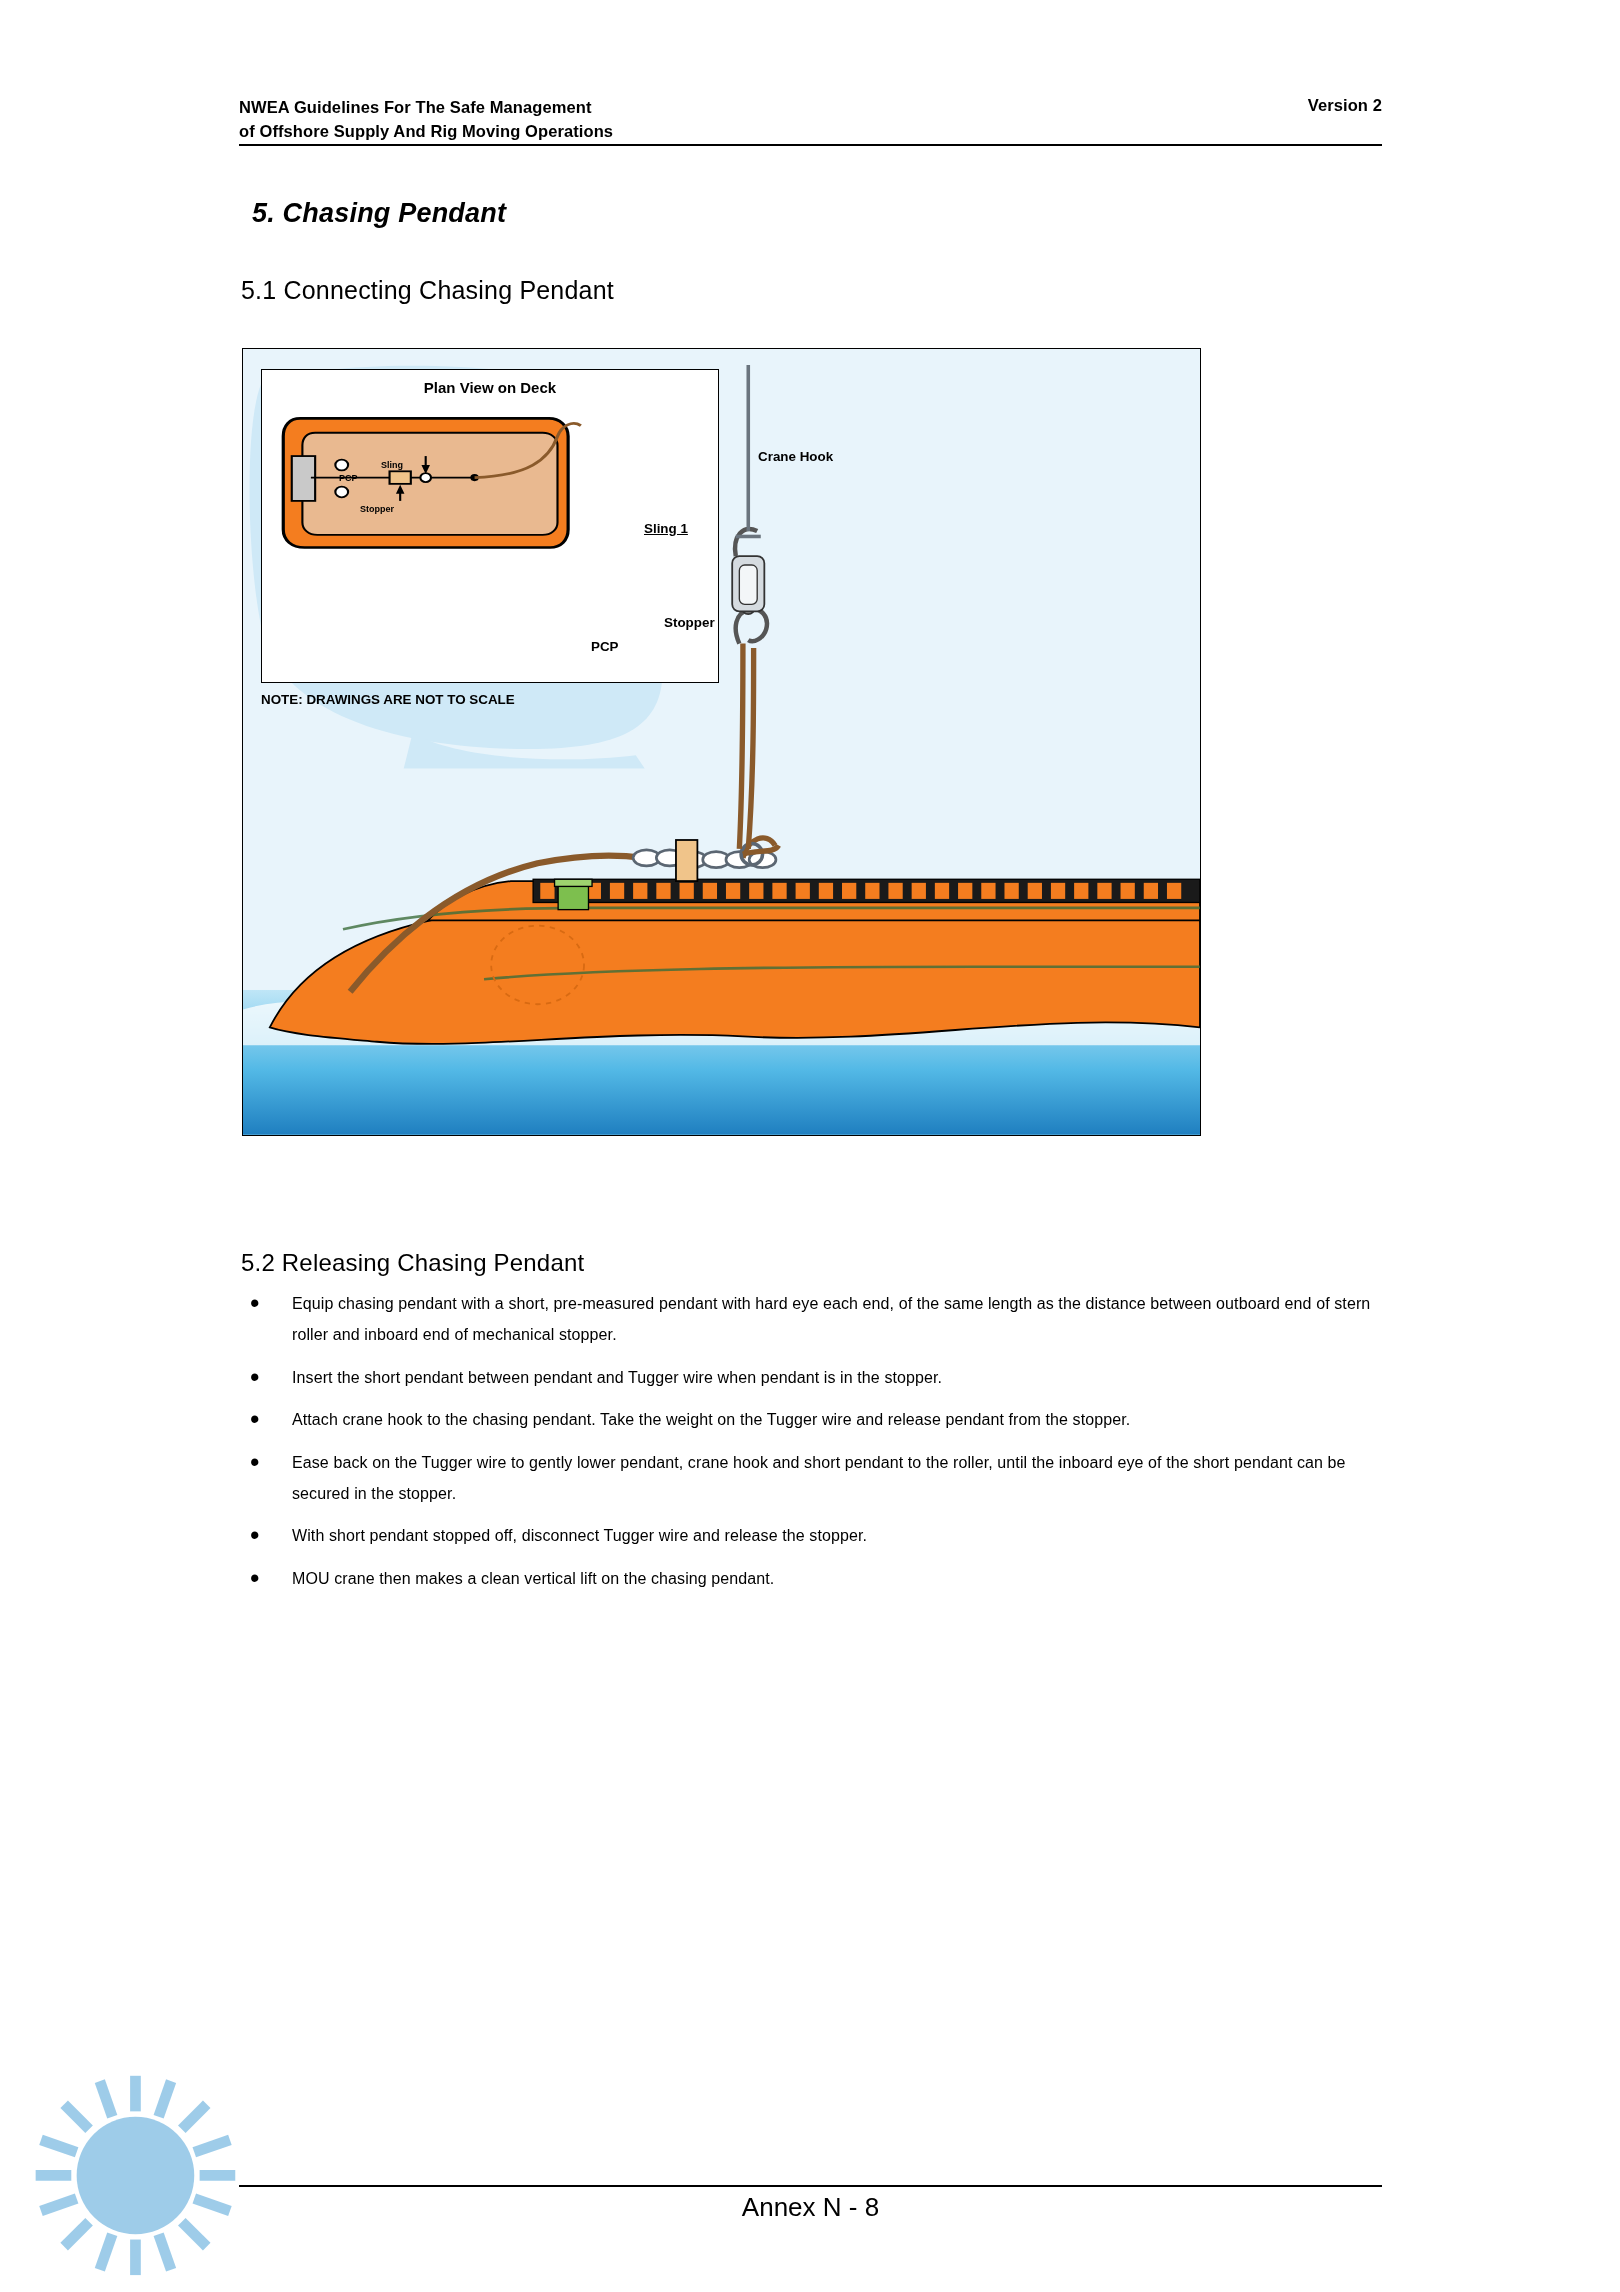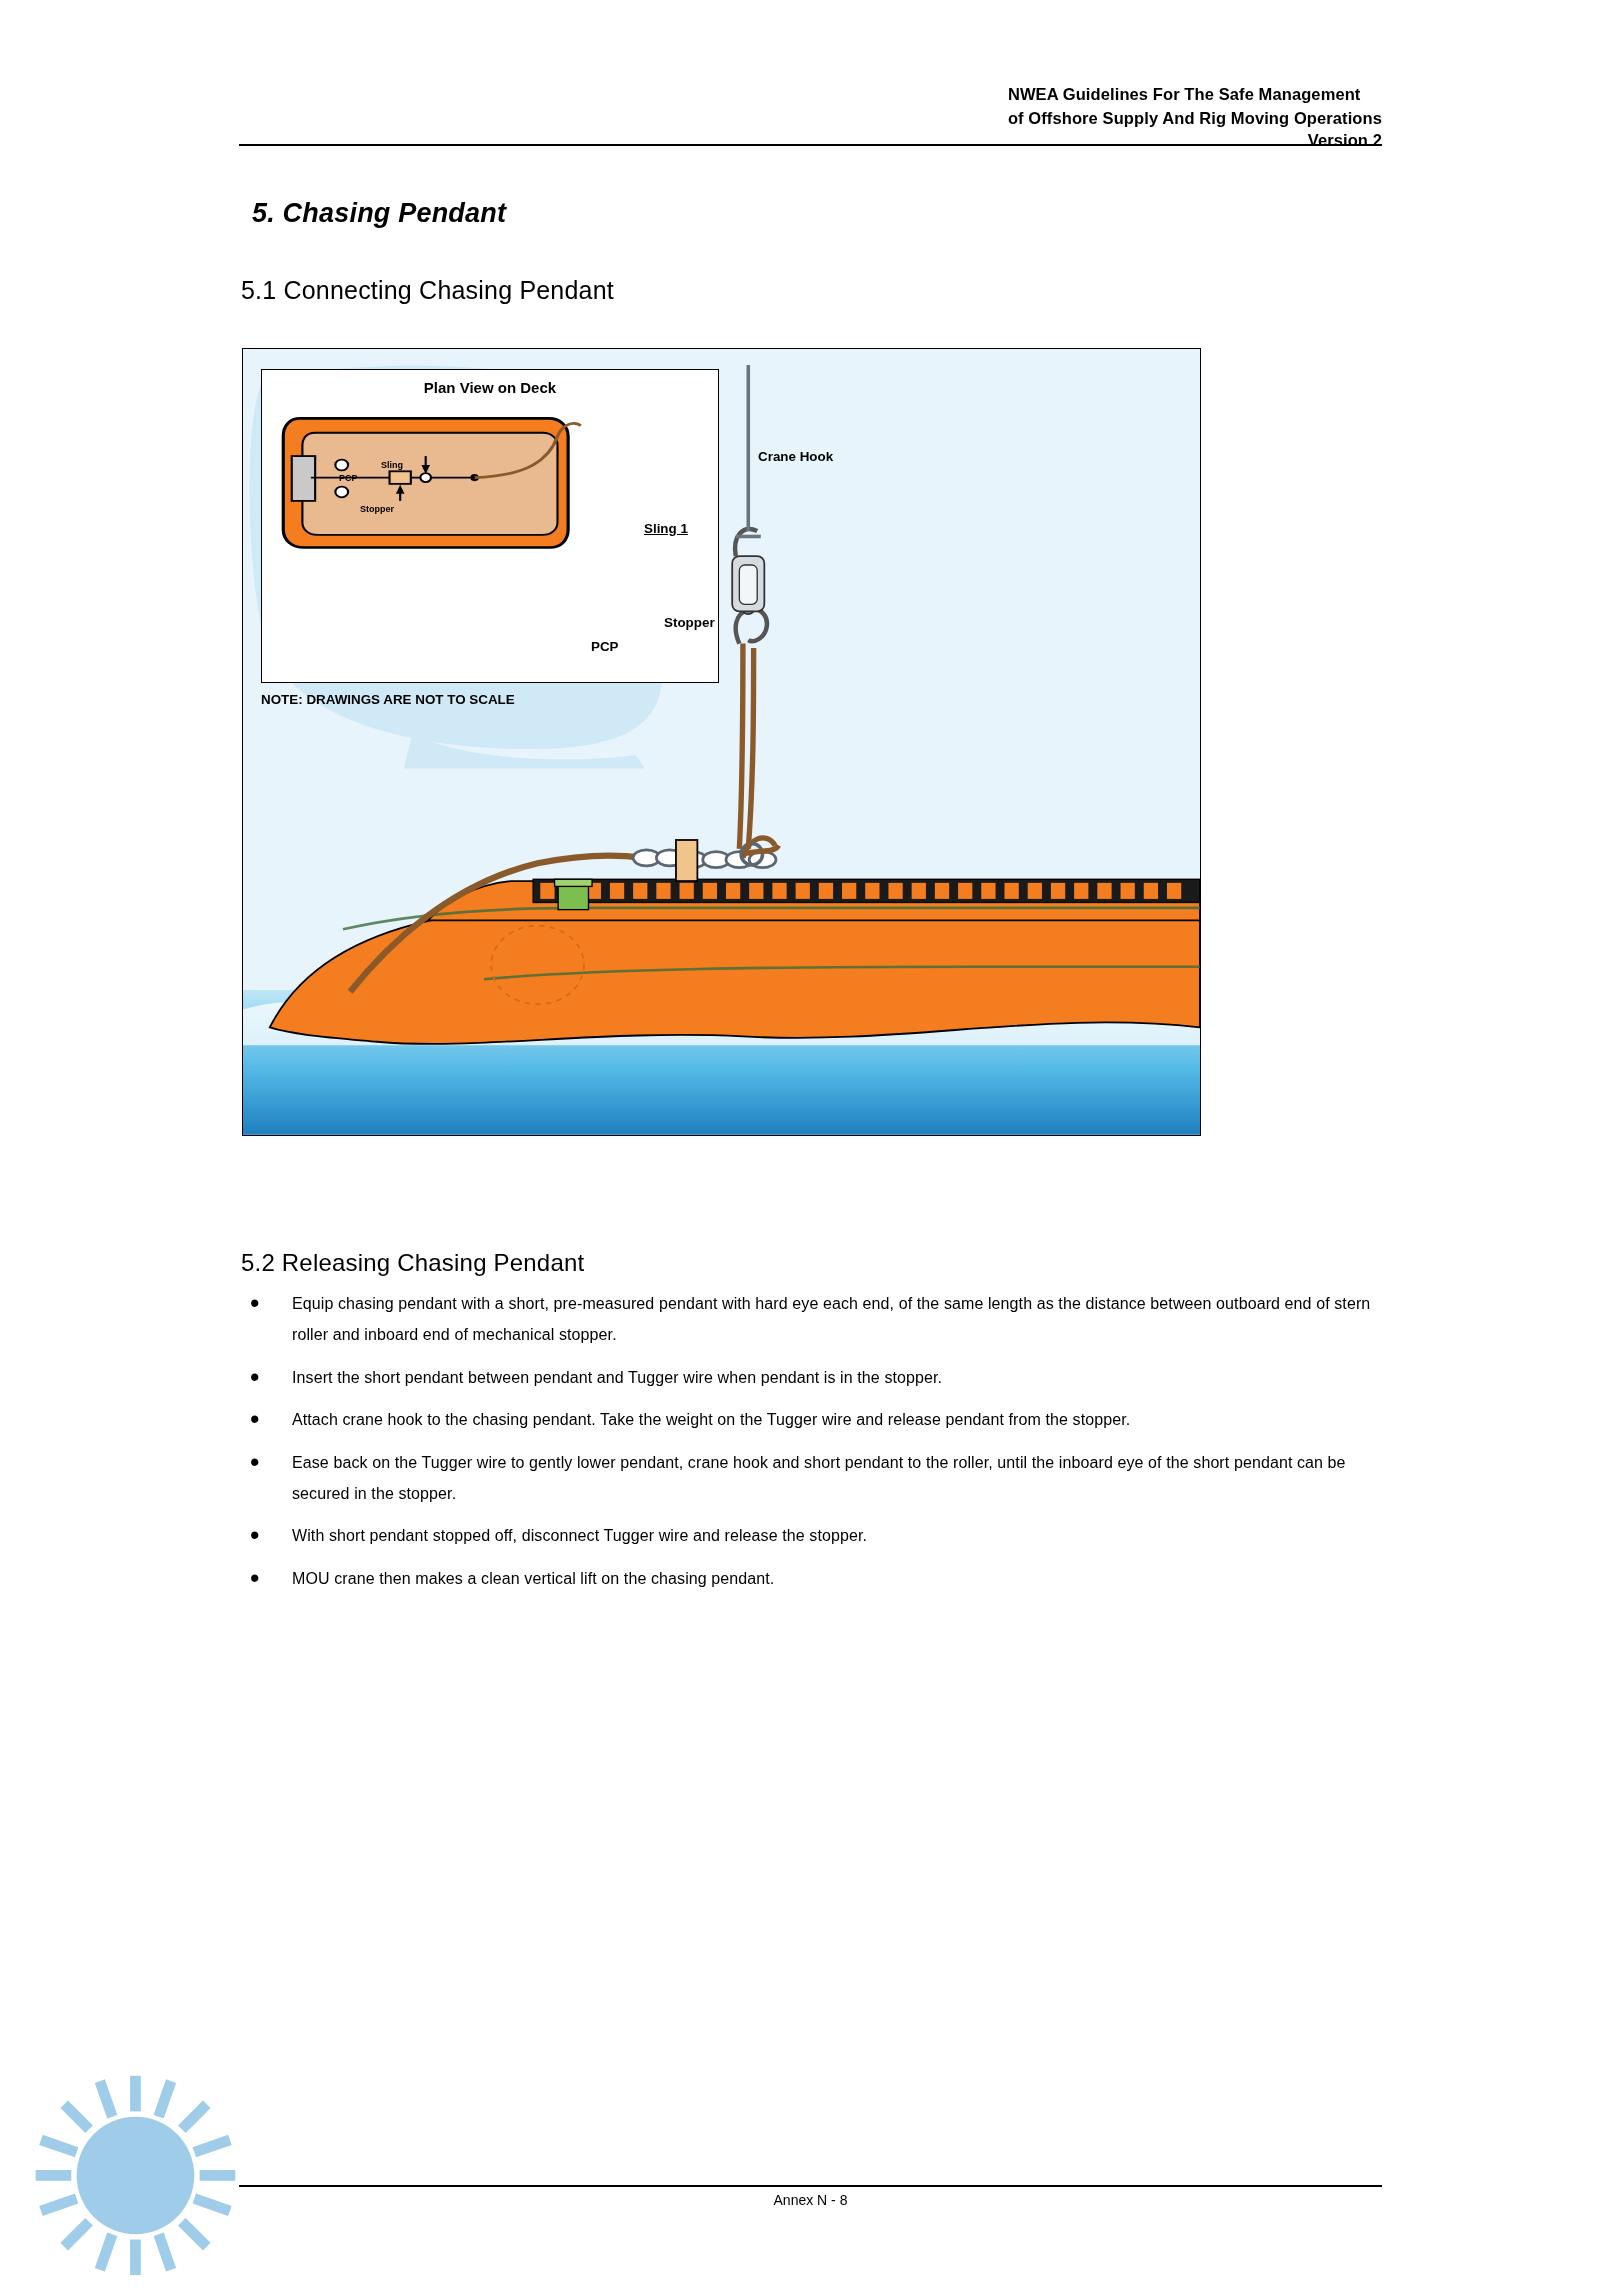--- a/index.html
+++ b/index.html
@@ -19,26 +19,24 @@
   .page {
     position: absolute;
     inset: 0;
     background: #ffffff;
   }
 
   
   .header {
     position: absolute;
     left: 239px;
-    top: 83px;
+    top: 96px;
     width: 1143px;
     display: flex;
     justify-content: space-between;
-    align-items: flex-end;
-    flex-direction: column;
   }
   .header-left {
     font-size: 16.5px;
     font-weight: bold;
     line-height: 1.45;
     letter-spacing: 0.1px;
   }
   .header-right {
     font-size: 16.5px;
     font-weight: bold;
@@ -164,21 +162,21 @@
     width: 1143px;
     height: 1.8px;
     background: #000;
   }
   .footer-text {
     position: absolute;
     left: 0;
     top: 2192px;
     width: 1621px;
     text-align: center;
-    font-size: 14px;
+    font-size: 26px;
     color: #000;
   }
 
   
   .watermark {
     position: absolute;
     left: 0;
     top: 2058px;
     width: 1621px;
     height: 234px;

